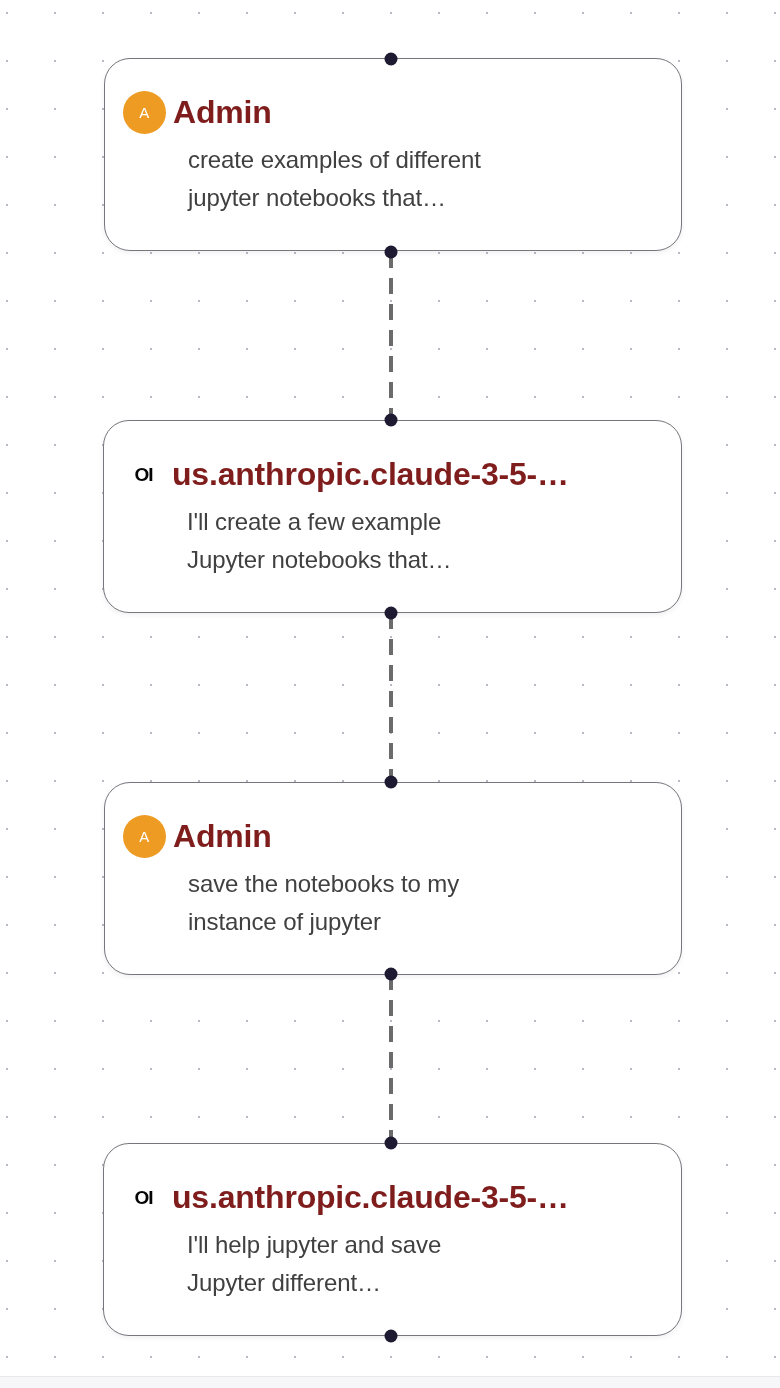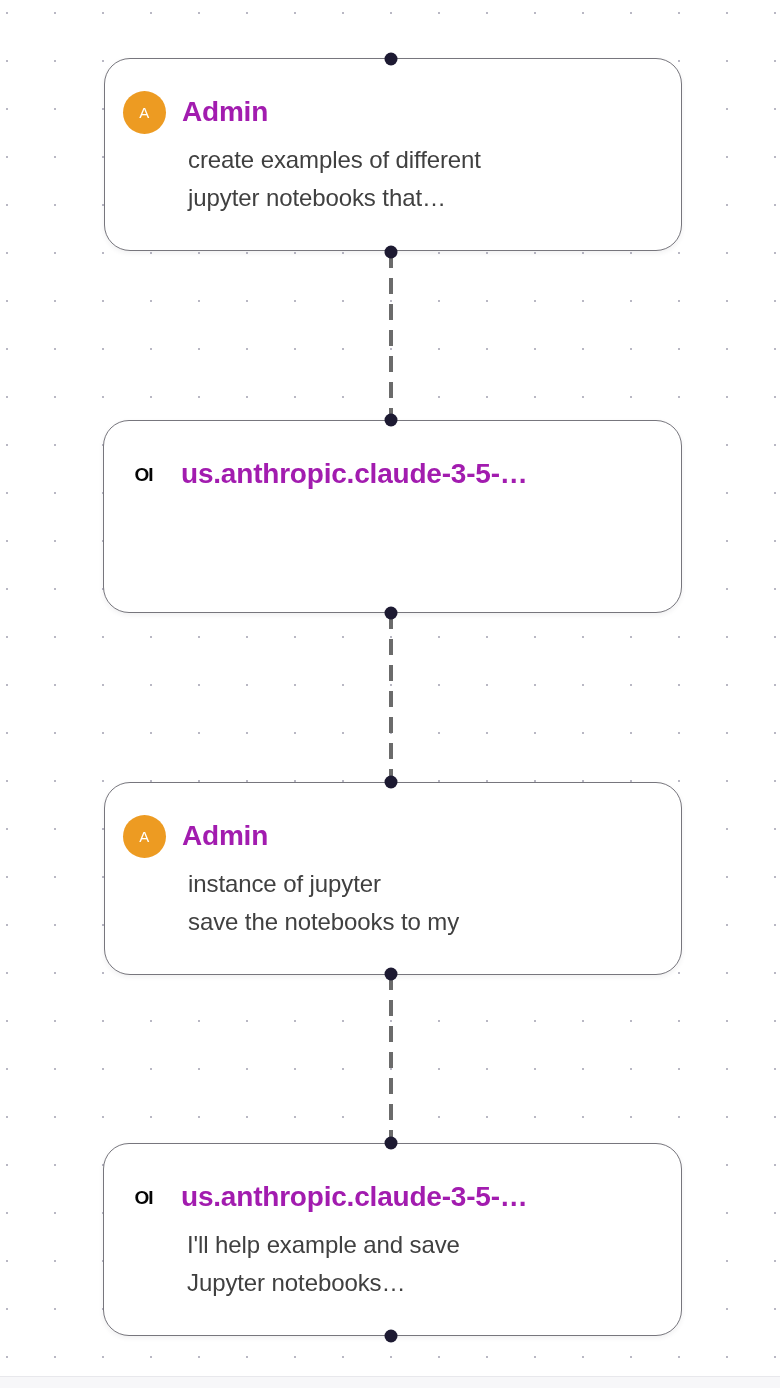--- a/index.html
+++ b/index.html
@@ -107,26 +107,26 @@
     flex: 0 0 auto;
     margin-left: -22px;
     color: #050505;
     font-size: 19px;
     font-weight: 700;
     letter-spacing: -1px;
     line-height: 1;
   }
 
   .card-title {
-    font-size: 28px;
+    font-size: 32px;
     font-weight: 700;
-    color: #a21caf;
+    color: #7f1d1d;
     letter-spacing: -0.2px;
     white-space: nowrap;
-    margin-left: 16px;
+    margin-left: 7px;
   }
 
   .card-body {
     margin-top: 14px;
     margin-left: 43px;
     font-size: 24px;
     line-height: 38px;
     color: #404040;
     letter-spacing: -0.1px;
     max-width: 420px;
@@ -154,45 +154,49 @@
       </div>
     </div>
   </div>
 
   <div class="card" style="left:103px; top:420px; width:579px; height:193px;">
     <div class="card-inner">
       <div class="card-head">
         <div class="logo-mark">OI</div>
         <div class="card-title">us.anthropic.claude-3-5-…</div>
       </div>
+      <div class="card-body">
+        <span class="line">I'll create a few example</span>
+        <span class="line">Jupyter notebooks that…</span>
+      </div>
     </div>
   </div>
 
   <div class="card" style="left:104px; top:782px; width:578px; height:193px;">
     <div class="card-inner">
       <div class="card-head">
         <div class="avatar">A</div>
         <div class="card-title">Admin</div>
       </div>
       <div class="card-body">
+        <span class="line">save the notebooks to my</span>
         <span class="line">instance of jupyter</span>
-        <span class="line">save the notebooks to my</span>
       </div>
     </div>
   </div>
 
   <div class="card" style="left:103px; top:1143px; width:579px; height:193px;">
     <div class="card-inner">
       <div class="card-head">
         <div class="logo-mark">OI</div>
         <div class="card-title">us.anthropic.claude-3-5-…</div>
       </div>
       <div class="card-body">
-        <span class="line">I'll help example and save</span>
-        <span class="line">Jupyter notebooks…</span>
+        <span class="line">I'll help jupyter and save</span>
+        <span class="line">Jupyter different…</span>
       </div>
     </div>
   </div>
 
   <div class="node-dot" style="top:59px;"></div>
   <div class="node-dot" style="top:252px;"></div>
 
   <div class="node-dot" style="top:420px;"></div>
   <div class="node-dot" style="top:613px;"></div>
 

